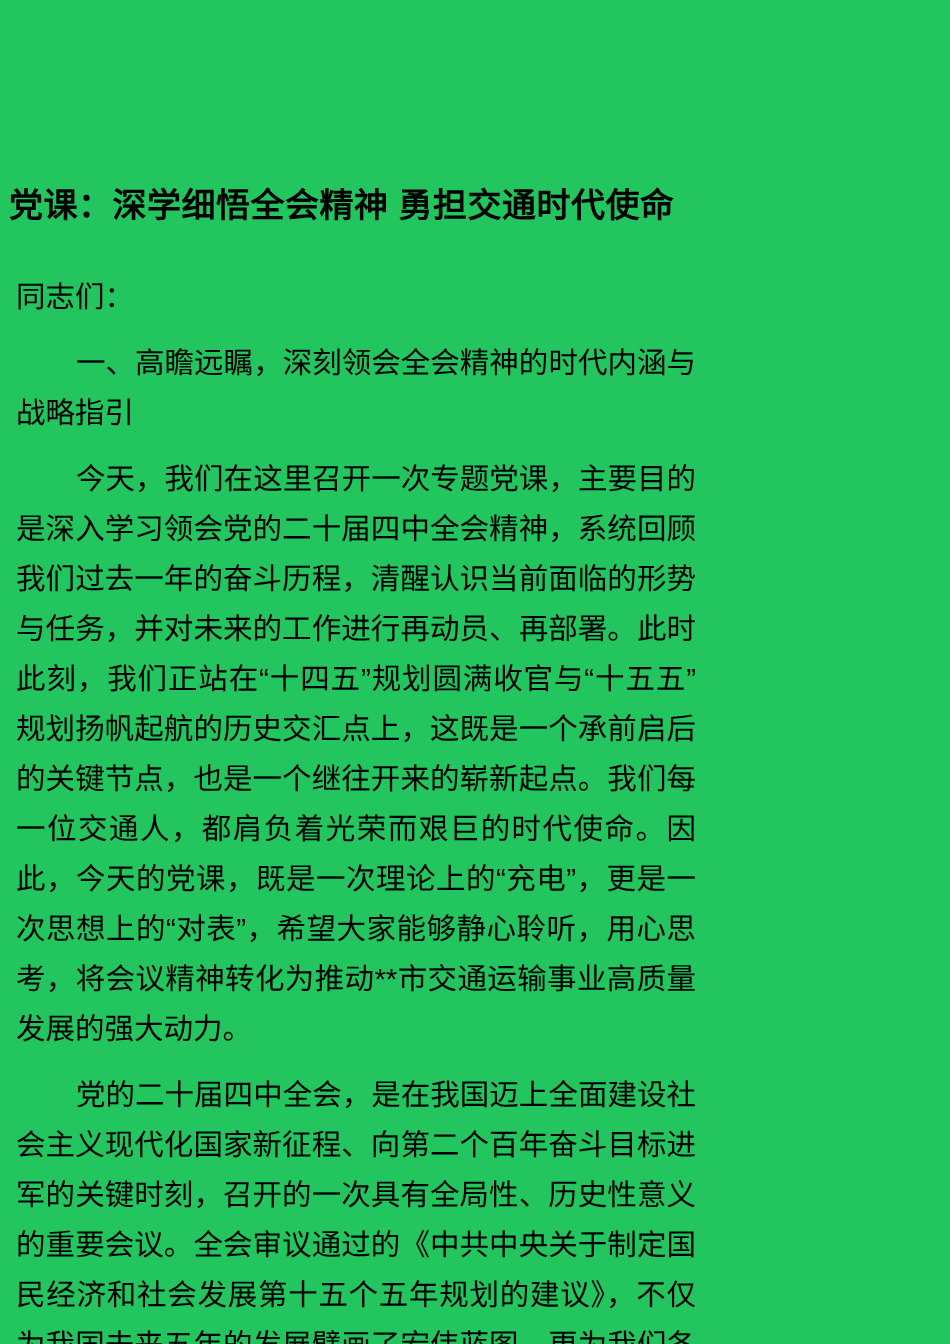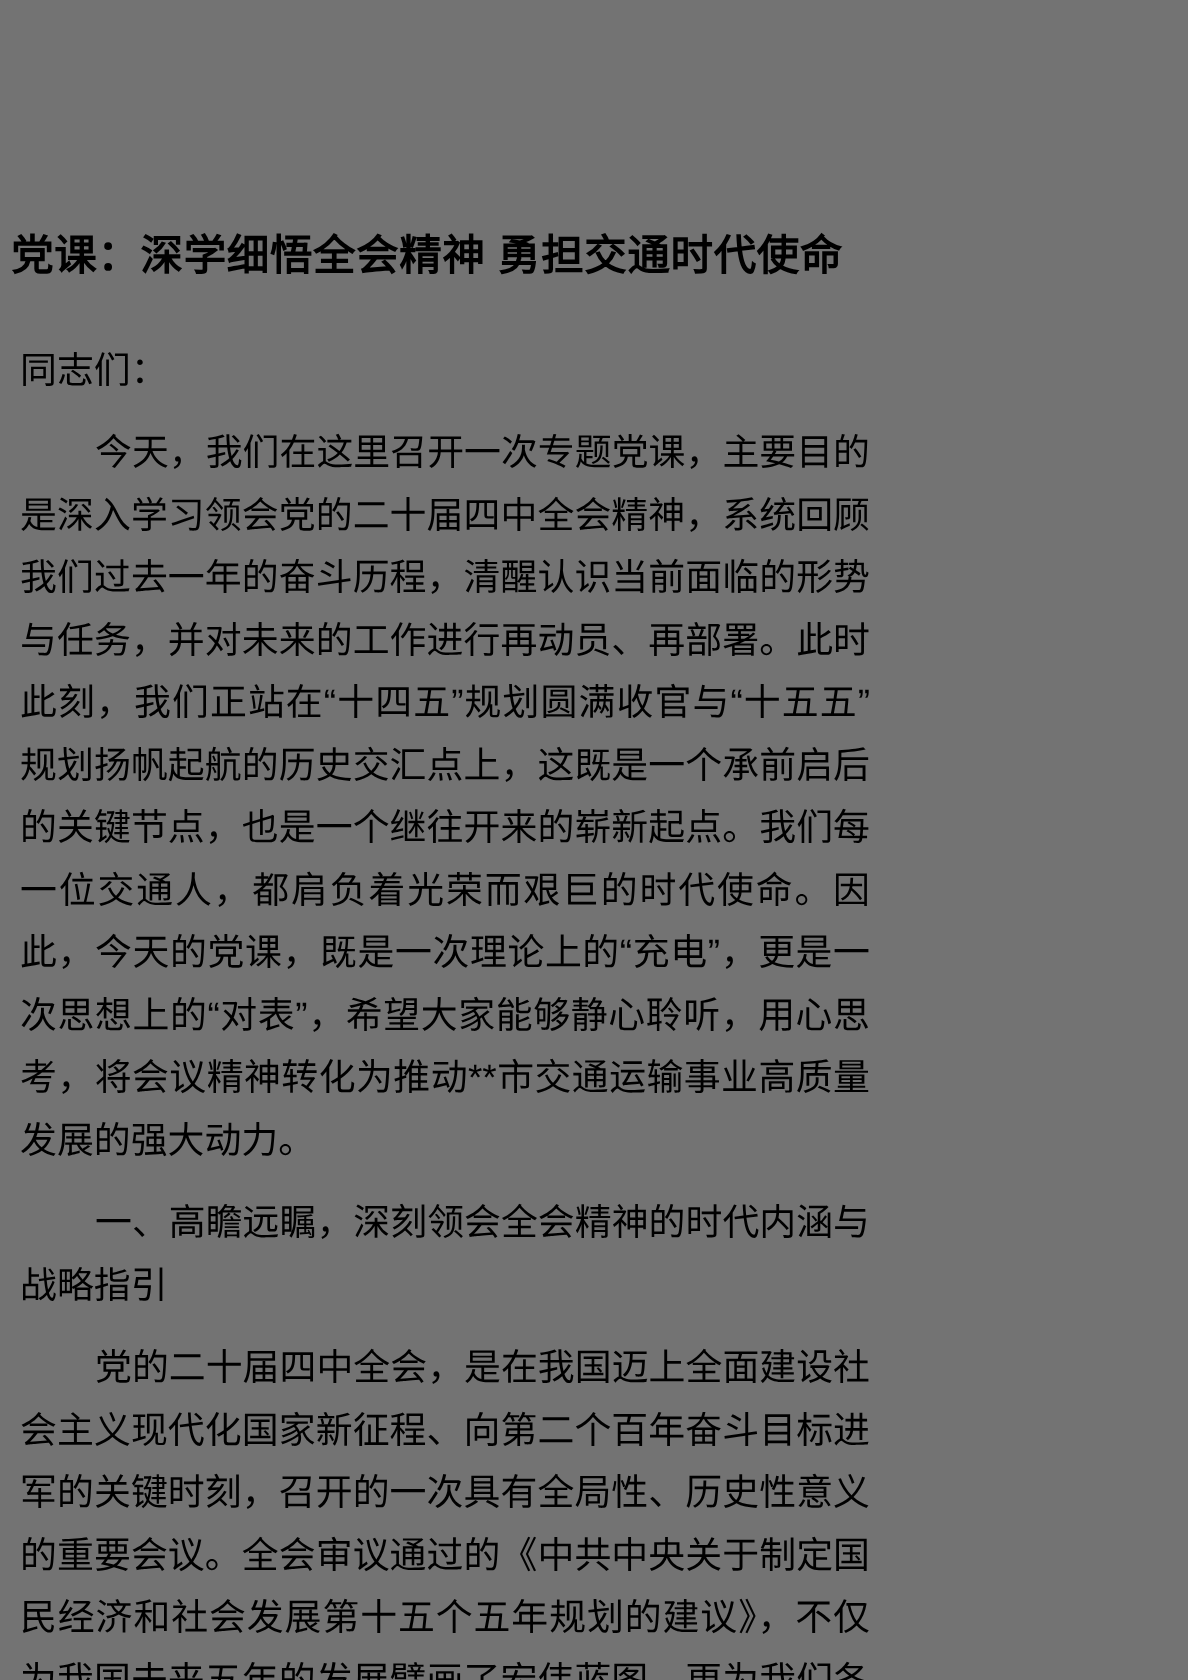--- a/index.html
+++ b/index.html
@@ -13,21 +13,21 @@
     height: 1344px;
     overflow: hidden;
     font-family: "Liberation Sans", "DejaVu Sans", sans-serif;
     color: #000000;
     -webkit-font-smoothing: antialiased;
   }
   .page {
     position: relative;
     width: 950px;
     height: 1344px;
-    background: #737373;
+    background: #22c55e;
     box-sizing: border-box;
   }
   .doc-title {
     font-size: 34px;
     font-weight: 700;
     line-height: 46px;
     letter-spacing: 0.5px;
     margin: 0;
     padding: 0;
     text-align: left;
@@ -69,21 +69,21 @@
 <body>
 
 <div class="page">
 
   <div class="doc-title">党课：深学细悟全会精神 勇担交通时代使命</div>
 
   <div class="body-block">
 
     <p class="para">同志们：</p>
 
+    <p class="para heading-para">一、高瞻远瞩，深刻领会全会精神的时代内涵与战略指引</p>
+
     <p class="para indent">今天，我们在这里召开一次专题党课，主要目的是深入学习领会党的二十届四中全会精神，系统回顾我们过去一年的奋斗历程，清醒认识当前面临的形势与任务，并对未来的工作进行再动员、再部署。此时此刻，我们正站在“十四五”规划圆满收官与“十五五”规划扬帆起航的历史交汇点上，这既是一个承前启后的关键节点，也是一个继往开来的崭新起点。我们每一位交通人，都肩负着光荣而艰巨的时代使命。因此，今天的党课，既是一次理论上的“充电”，更是一次思想上的“对表”，希望大家能够静心聆听，用心思考，将会议精神转化为推动**市交通运输事业高质量发展的强大动力。</p>
-
-    <p class="para heading-para">一、高瞻远瞩，深刻领会全会精神的时代内涵与战略指引</p>
 
     <p class="para indent clip-bottom">党的二十届四中全会，是在我国迈上全面建设社会主义现代化国家新征程、向第二个百年奋斗目标进军的关键时刻，召开的一次具有全局性、历史性意义的重要会议。全会审议通过的《中共中央关于制定国民经济和社会发展第十五个五年规划的建议》，不仅为我国未来五年的发展擘画了宏伟蓝图，更为我们各行各业，特别是交通运输行业，指明了前进方向，提供</p>
 
   </div>
 
 </div>
 
 </body></html>

